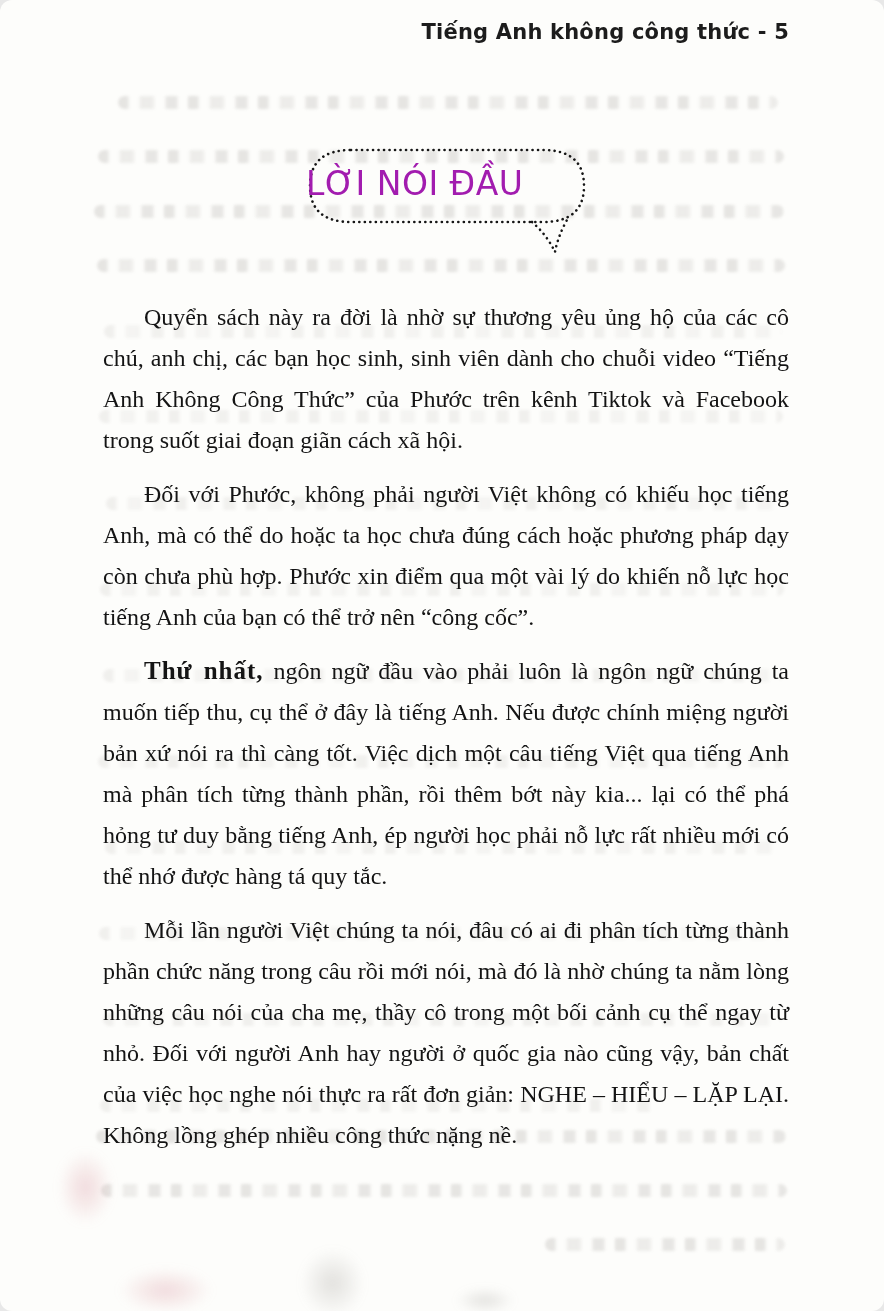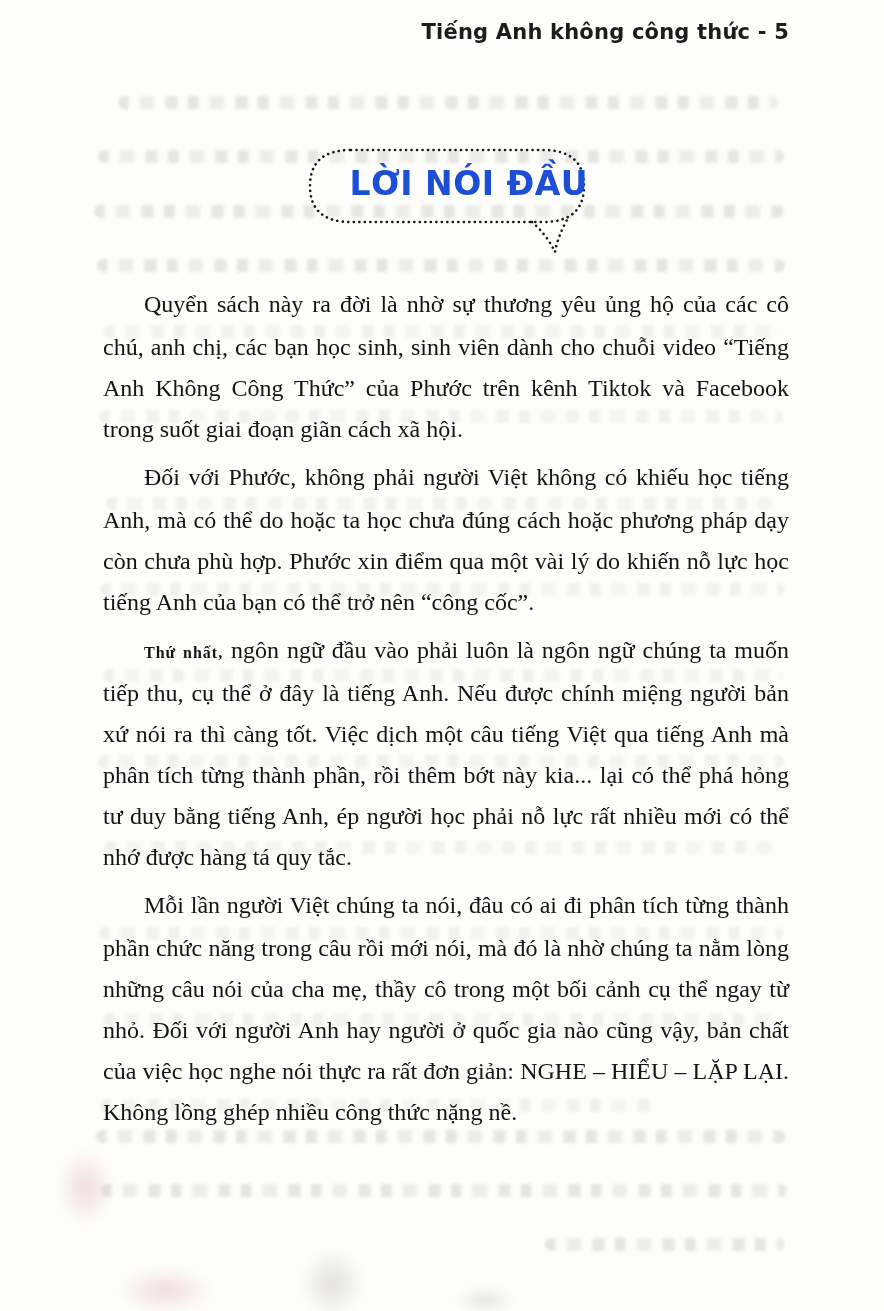--- a/index.html
+++ b/index.html
@@ -1,19 +1,19 @@
 <!DOCTYPE html>
 <html><head>
 <meta charset="utf-8">
 <style>
   html,body{margin:0;padding:0;background:#e8e8e8;}
   .page{
     position:relative; width:884px; height:1311px; margin:0 auto;
     background:#fdfdfb; overflow:hidden;
-    font-family:"Liberation Serif","DejaVu Serif",serif; color:#141414;
+    font-family:"Liberation Serif","DejaVu Serif",serif; color:#141414;border-radius:12px;
   }
   
   .bleed-layer{position:absolute; inset:0; pointer-events:none;}
   .bl{
     position:absolute; height:13px; border-radius:7px;
     filter:blur(1.7px); opacity:.55;
     background:repeating-linear-gradient(90deg,
       rgba(112,106,100,.30) 0 9px, rgba(112,106,100,0) 12px 20px,
       rgba(112,106,100,.20) 23px 34px, rgba(112,106,100,0) 38px 46px,
       rgba(112,106,100,.28) 49px 58px, rgba(112,106,100,0) 61px 70px);
@@ -25,32 +25,32 @@
   
   .running-head{
     position:absolute; top:20px; right:95px;
     font-family:"DejaVu Sans","Liberation Sans",sans-serif;
     font-weight:700; font-size:21px; letter-spacing:.2px; color:#1c1c1c;
   }
   
   .bubble-wrap{position:absolute; left:306px; top:146px; width:282px; height:112px;}
   .bubble-wrap svg{position:absolute; left:0; top:0;}
   .bubble-label{
-    position:absolute; left:0; top:18px; width:282px; text-align:right;
+    position:absolute; left:0; top:18px; width:282px; text-align:left;
     font-family:"DejaVu Sans","Liberation Sans",sans-serif;
-    font-weight:700; font-size:33px; letter-spacing:.5px; color:#1d4ed8;
+    font-weight:400; font-size:33px; letter-spacing:.5px; color:#a21caf;
   }
   
   .body-text{
     position:absolute; left:103px; top:284px; width:686px;
     font-size:24px; line-height:41px; text-align:justify;
     text-justify:inter-word;
   }
-  .body-text p{margin:0 0 7px 0; text-indent:41px;}
-  .lead{font-weight:700; letter-spacing:1px; font-size:16px;}
+  .body-text p{margin:12px 0 7px 0; text-indent:41px;}
+  .lead{font-weight:700; letter-spacing:1px; font-size:25px;}
 </style>
 </head>
 <body>
 
 <div class="page">
 
   <div class="bleed-layer">
     <div class="bl" style="left:118px; top:96px;  width:660px;"></div>
     <div class="bl" style="left:98px;  top:150px; width:686px;"></div>
     <div class="bl" style="left:94px;  top:205px; width:690px;"></div>

